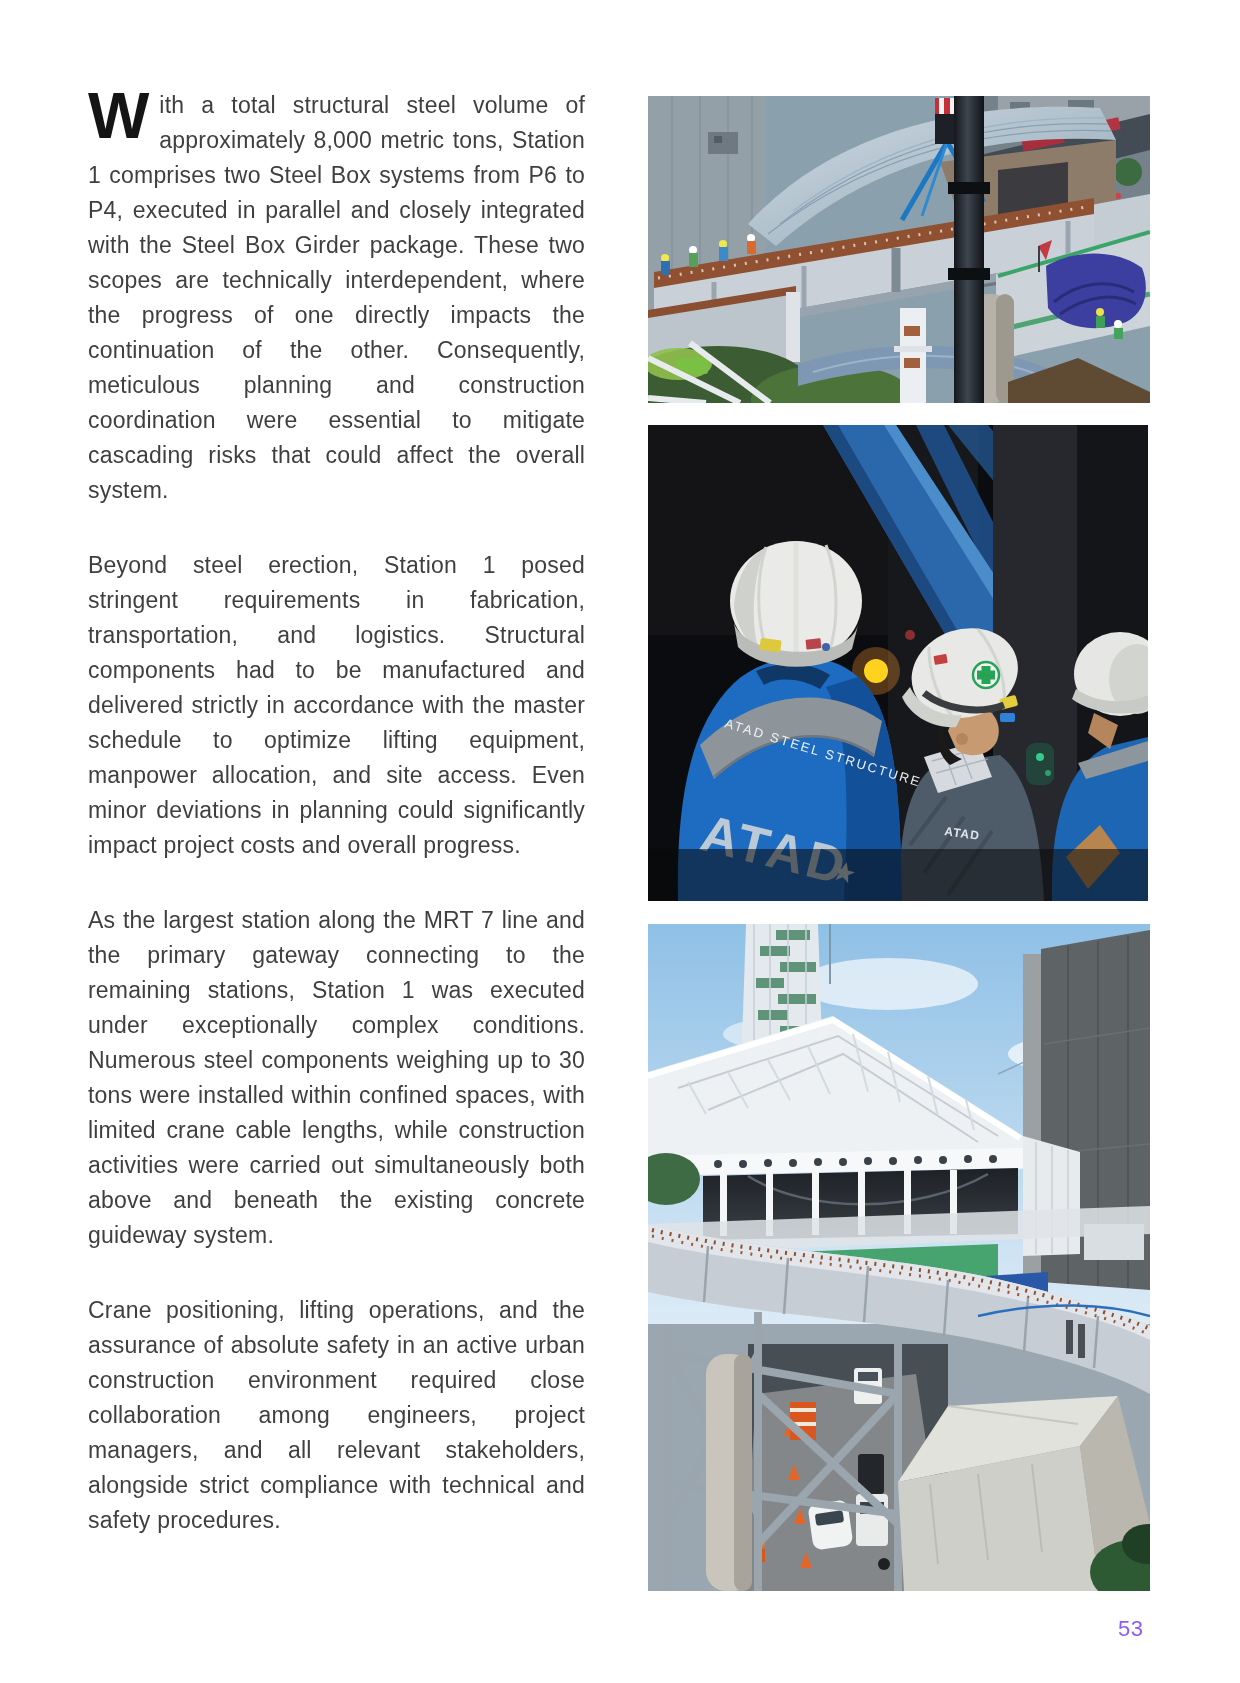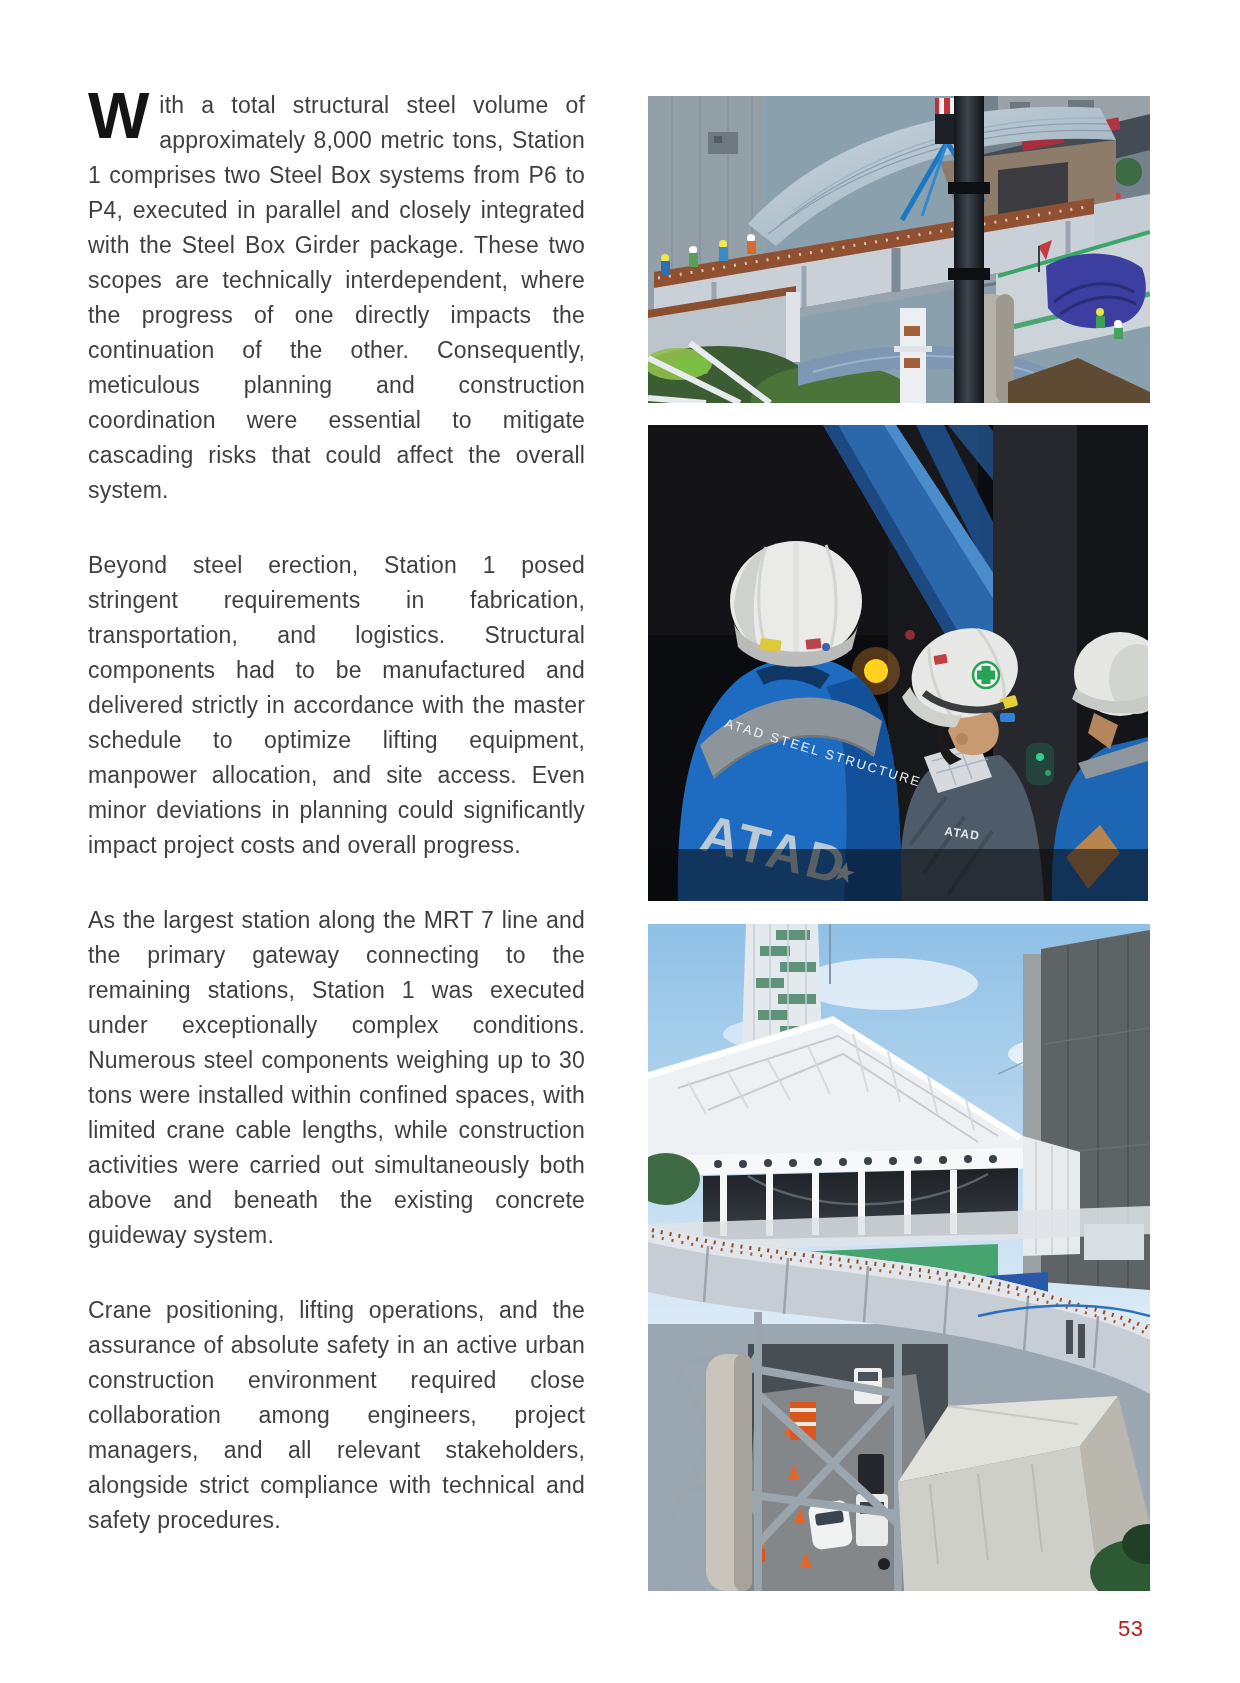--- a/index.html
+++ b/index.html
@@ -17,21 +17,21 @@
   .dropcap{
     float:left;font-size:65px;line-height:53px;font-weight:bold;color:#141414;
     padding:1px 10px 0 0;letter-spacing:0;
   }
   figure.photo{position:absolute;margin:0;padding:0;overflow:hidden;background:#9aa7b0;}
   figure.photo svg{display:block;width:100%;height:100%;}
   .photo-1{left:648px;top:96px;width:502px;height:307px;}
   .photo-2{left:648px;top:425px;width:500px;height:476px;}
   .photo-3{left:648px;top:924px;width:502px;height:667px;}
   .page-number{
-    position:absolute;left:1118px;top:1616px;font-size:22px;color:#b91c1c;
+    position:absolute;left:1118px;top:1616px;font-size:22px;color:#8b5cf6;
     letter-spacing:0.5px;
   }
 </style>
 </head>
 <body>
 
 <div class="page">
 
   <section class="text-column">
     <p class="para">

